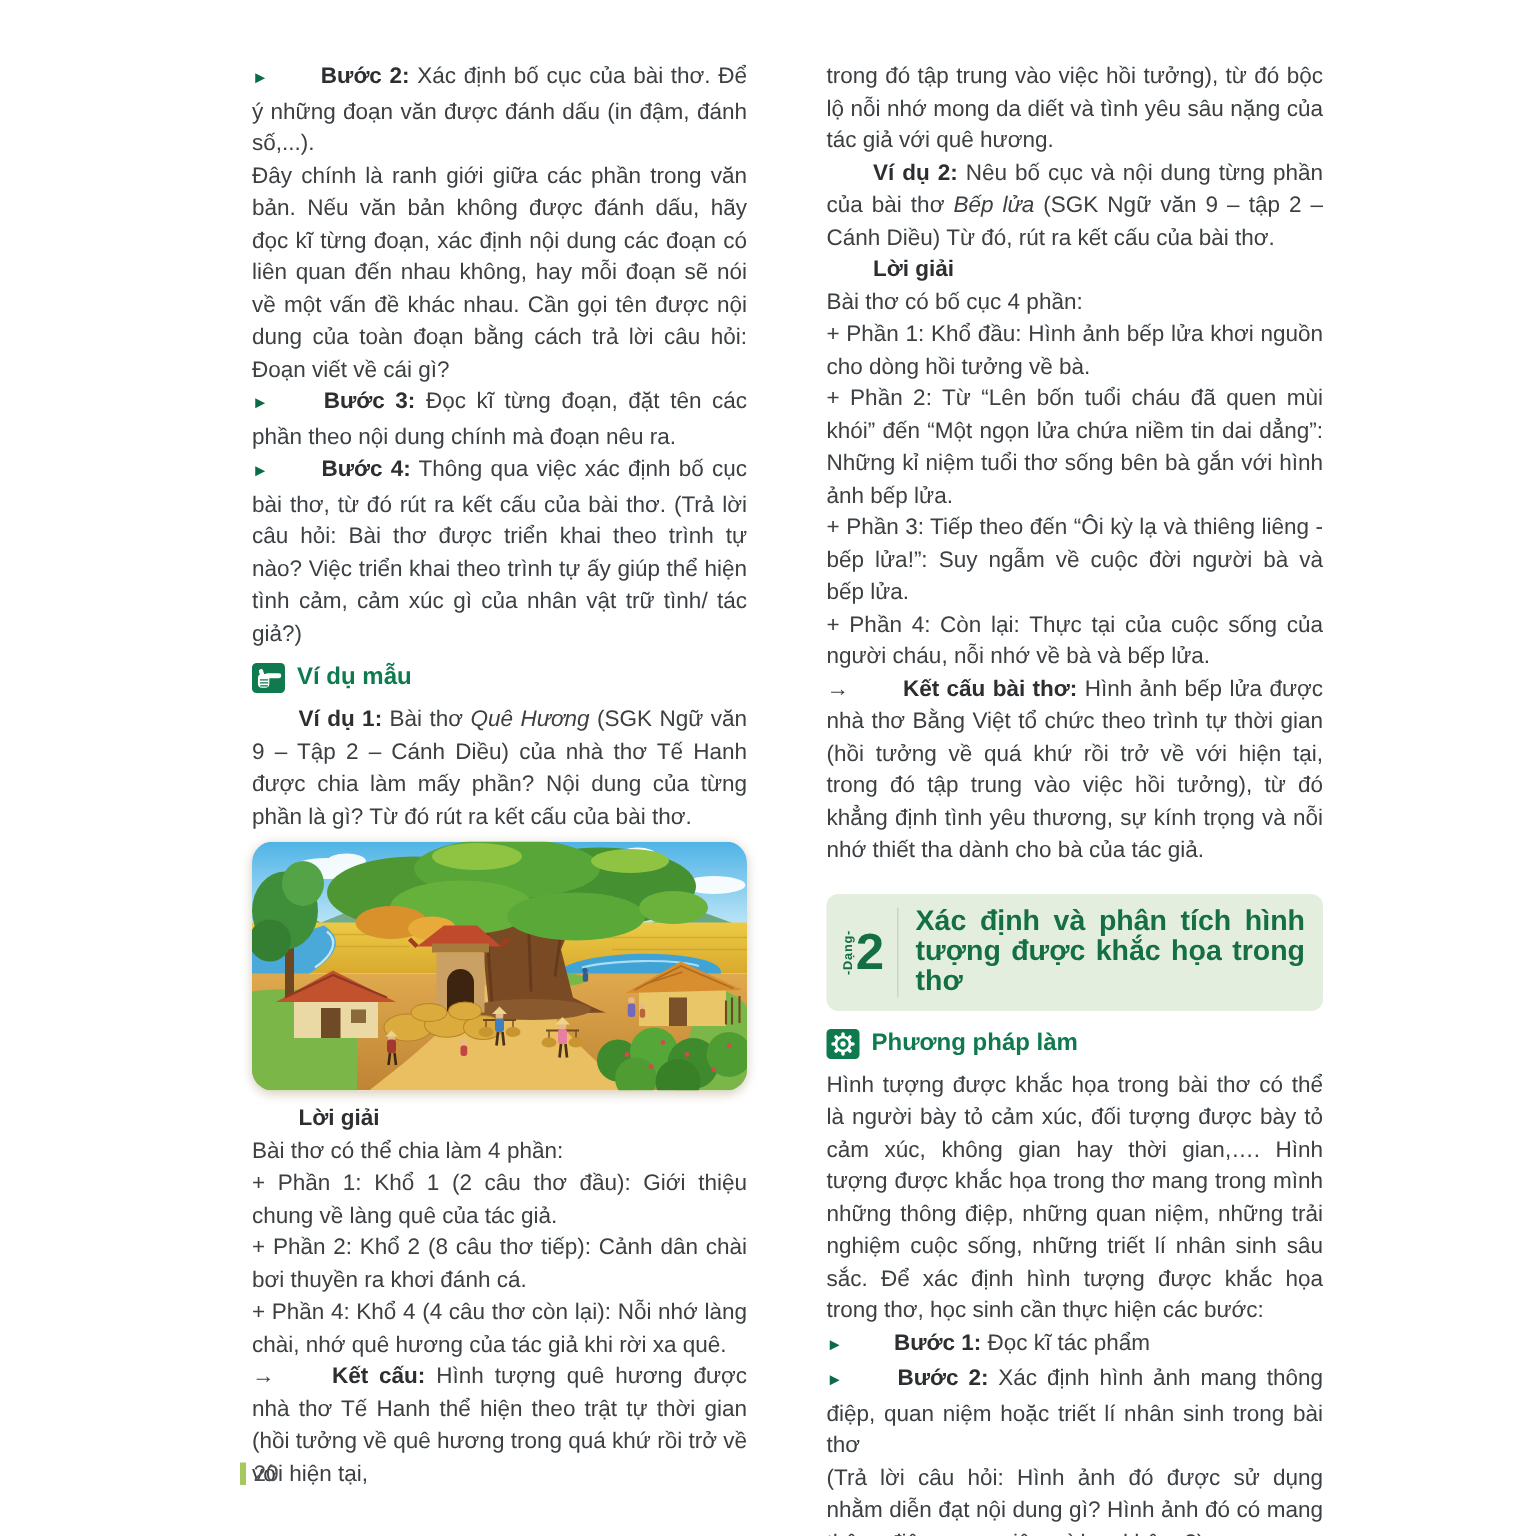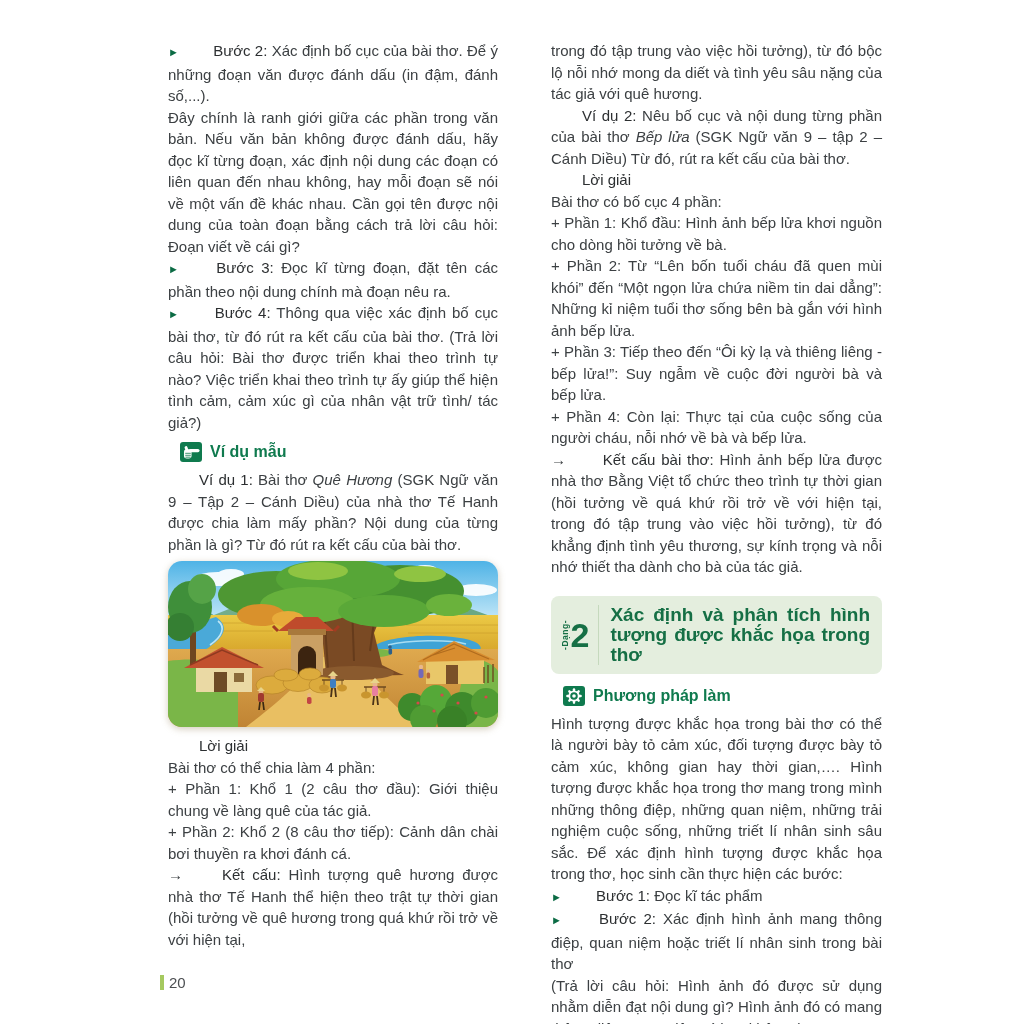--- a/index.html
+++ b/index.html
@@ -9,24 +9,24 @@
     --box-bg:#e4eede;
   }
   *{box-sizing:border-box;}
   html,body{margin:0;padding:0;}
   body{font-family:"Liberation Sans","DejaVu Sans",sans-serif;background:#ffffff;}
   .page{position:relative;width:1024px;height:1024px;background:#ffffff;overflow:hidden;}
   .col{position:absolute;top:40px;}
   .col-left{left:168px;width:330px;}
   .col-right{left:551px;width:331px;}
   .para{margin:0;font-size:15px;line-height:21.5px;color:var(--text);text-align:justify;}
-  .seg-b{font-weight:normal;color:#2c2f31;padding-left:31px;}
+  .seg-b{font-weight:bold;color:#2c2f31;padding-left:31px;}
   .seg-i{font-style:italic;}
   .seg-bullet{color:var(--accent-dark);font-size:11px;}
-  .sub-heading{display:flex;align-items:center;margin:9px 12px 7px;}
+  .sub-heading{display:flex;align-items:center;margin:9px 0 7px;}
   .icon-box{display:inline-flex;align-items:center;justify-content:center;
     width:22px;height:20px;background:var(--accent);border-radius:3px;flex:0 0 auto;}
   .sub-heading-label{margin-left:8px;font-size:16px;font-weight:bold;color:var(--accent);}
   .illu-wrap{width:330px;height:166px;margin:6px 0 8px;border-radius:14px;overflow:hidden;
     box-shadow:0 2px 7px rgba(150,130,90,.4);}
   .illu-wrap svg{display:block;}
   .dang-box{display:flex;align-items:center;background:var(--box-bg);border-radius:8px;
     padding:9px 12px 9px 10px;margin:18px 0 12px;}
   .dang-side{display:flex;align-items:center;}
   .dang-label{writing-mode:vertical-rl;transform:rotate(180deg);font-size:8.5px;font-weight:bold;
@@ -228,20 +228,21 @@
           <rect x="220.5" y="87.5" width="3.6" height="6" rx="1.4" fill="#2f5f8a"></rect>
         </g>
       </svg>
     </div>
 
     <div>
         <p class="para"><span class="seg-b">Lời giải</span></p>
         <p class="para"><span>Bài thơ có thể chia làm 4 phần:</span></p>
         <p class="para"><span>+ Phần 1: Khổ 1 (2 câu thơ đầu): Giới thiệu chung về làng quê của tác giả.</span></p>
         <p class="para"><span>+ Phần 2: Khổ 2 (8 câu thơ tiếp): Cảnh dân chài bơi thuyền ra khơi đánh cá.</span></p>
+        <p class="para"><span>+ Phần 4: Khổ 4 (4 câu thơ còn lại): Nỗi nhớ làng chài, nhớ quê hương của tác giả khi rời xa quê.</span></p>
         <p class="para"><span>→ </span><span class="seg-b">Kết cấu:</span><span> Hình tượng quê hương được nhà thơ Tế Hanh thể hiện theo trật tự thời gian (hồi tưởng về quê hương trong quá khứ rồi trở về với hiện tại,</span></p>
       </div>
   </div>
 
   <div class="col col-right">
     <div>
         <p class="para"><span>trong đó tập trung vào việc hồi tưởng), từ đó bộc lộ nỗi nhớ mong da diết và tình yêu sâu nặng của tác giả với quê hương.</span></p>
         <p class="para"><span class="seg-b">Ví dụ 2:</span><span> Nêu bố cục và nội dung từng phần của bài thơ </span><span class="seg-i">Bếp lửa</span><span> (SGK Ngữ văn 9 – tập 2 – Cánh Diều) Từ đó, rút ra kết cấu của bài thơ.</span></p>
         <p class="para"><span class="seg-b">Lời giải</span></p>
         <p class="para"><span>Bài thơ có bố cục 4 phần:</span></p>

